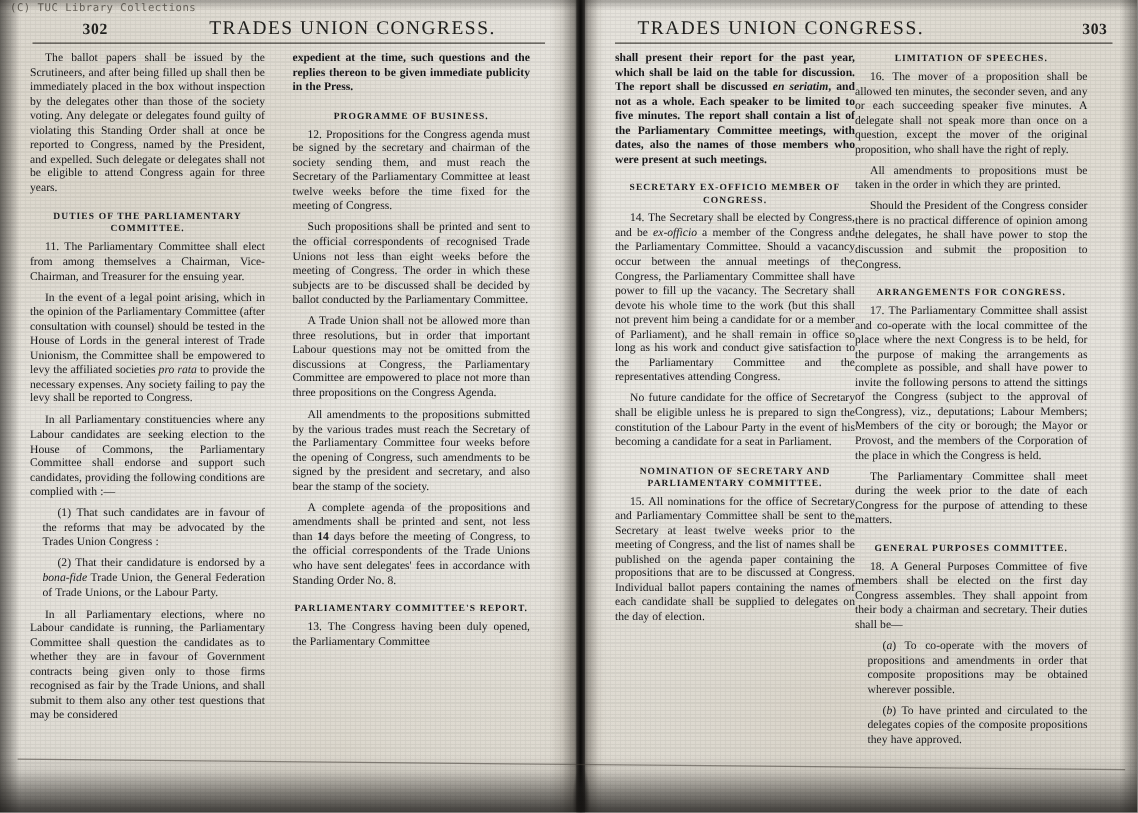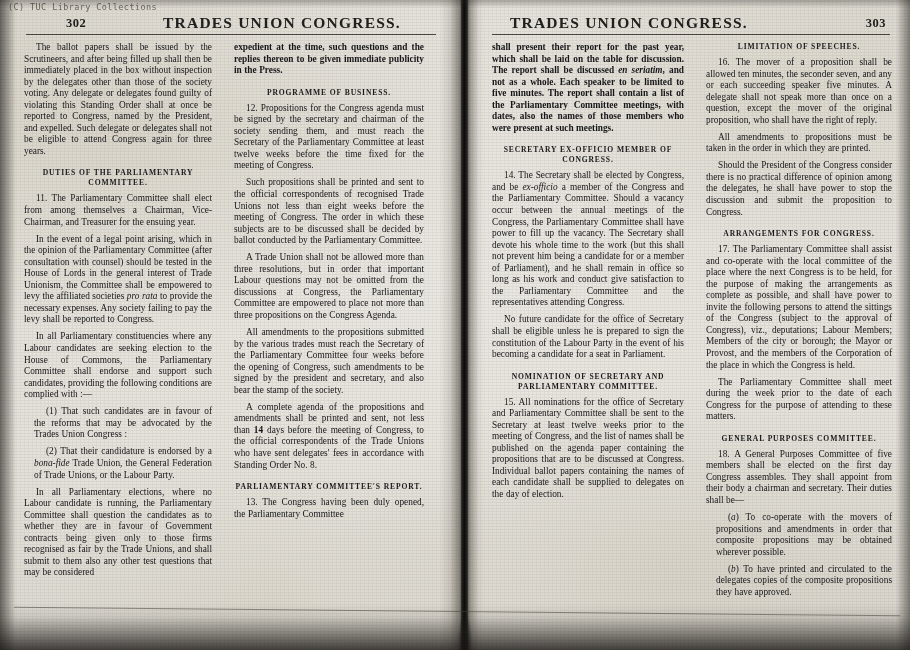--- a/index.html
+++ b/index.html
@@ -140,21 +140,21 @@
     display: flex;
     align-items: center;
     font-family: "Liberation Serif", serif;
     color: #20201e;
   }
   #head-left  { left: 22px;  width: 418px; }
   #head-right { left: 492px; width: 400px; }
 
   .head-title {
     font-size: 15.5px;
-    font-weight: bold;
+    font-weight: normal;
     letter-spacing: 1.2px;
     white-space: nowrap;
   }
   .head-folio {
     font-size: 12.5px;
     font-weight: bold;
     letter-spacing: .5px;
   }
   #head-left .head-folio { width: 78px; text-align: left; padding-left: 44px; }
   #head-left .head-title { flex: 1; text-align: center; padding-right: 20px; }
@@ -179,21 +179,21 @@
     color: #17171a;
     text-align: justify;
     text-justify: inter-word;
     -webkit-hyphens: none;
     hyphens: none;
     word-spacing: .2px;
   }
   #col1 { left: 24px;  width: 188px; }
   #col2 { left: 234px; width: 190px; }
   #col3 { left: 492px; width: 192px; }
-  #col4 { left: 706px; width: 186px; }
+  #col4 { left: 684px; width: 186px; }
 
   .col p {
     margin: 0 0 0 0;
     text-indent: 12px;
   }
   .col p.noindent { text-indent: 0; font-weight: bold; }
   .col p.gap { margin-top: 5.5px; }
   .col p.sub {
     margin-left: 10px;
     text-indent: 12px;

